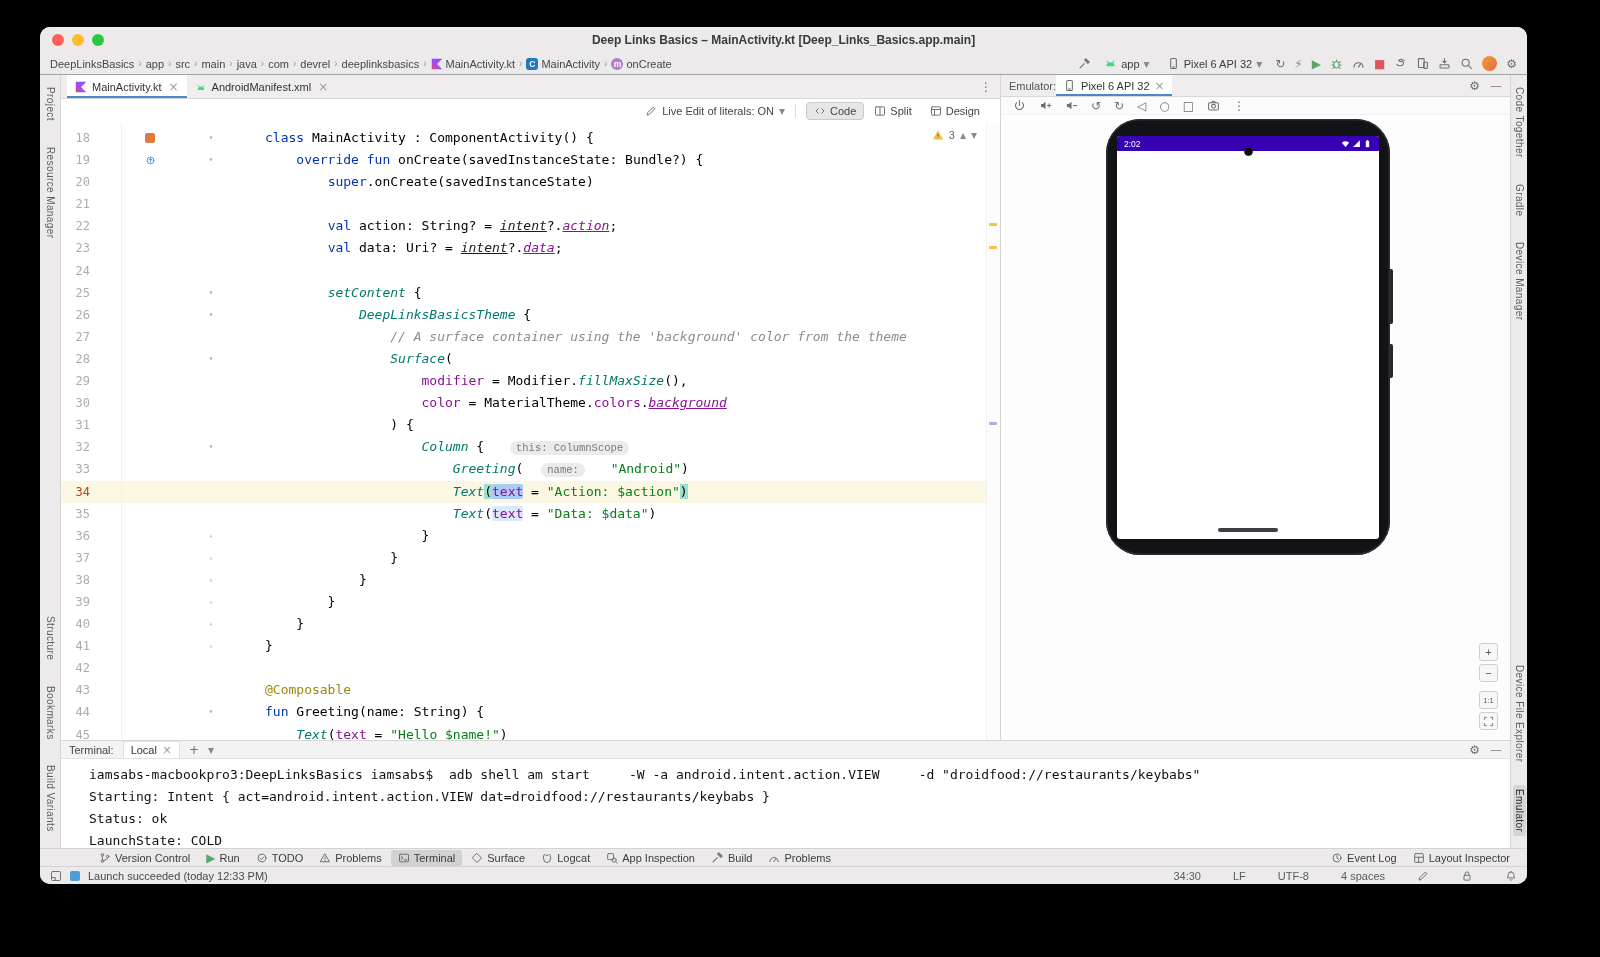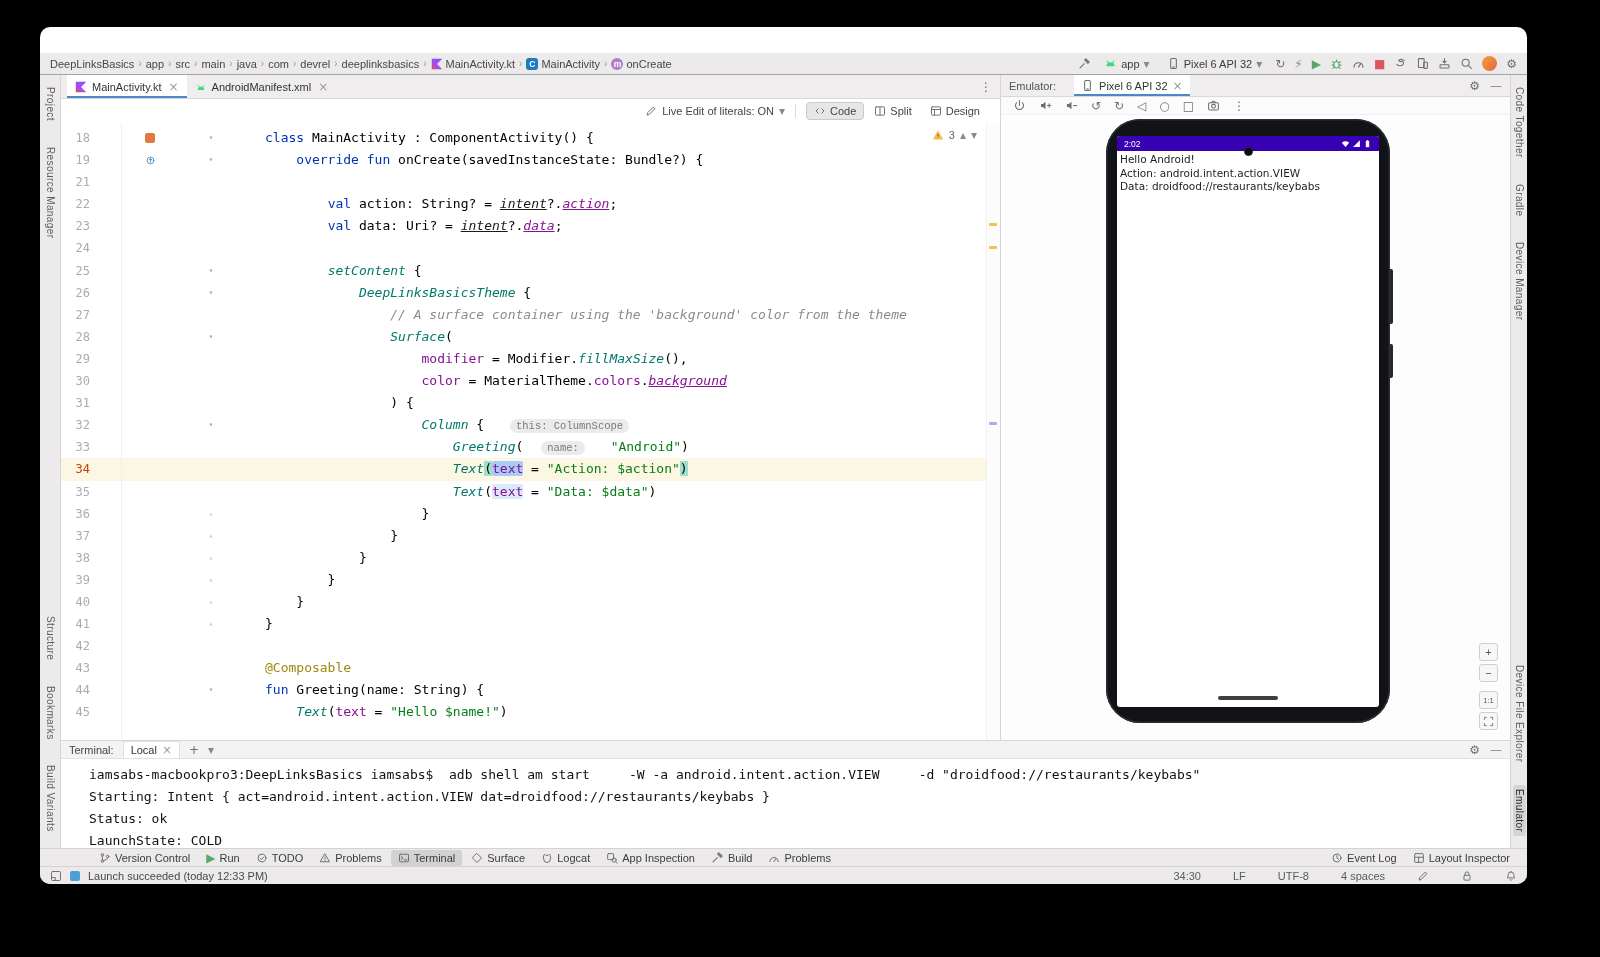--- a/index.html
+++ b/index.html
@@ -71,25 +71,25 @@
   .hb{background:#9EDFCE;}
   .inlay{font-family:Liberation Mono, monospace;font-size:10.5px;background:#EBEBEB;color:#7a7a7a;
     border-radius:8px;padding:1px 6px;margin:0 18px;}
   .stripe{position:absolute;top:0;right:0;width:14px;bottom:0;background:#FCFCFC;border-left:1px solid #F1F1F1;}
   .smark{position:absolute;right:3px;width:8px;height:3px;border-radius:1px;}
   .smark.warning{background:#F2C04C;} .smark.info{background:#BCA6E8;}
   .inspect{position:absolute;top:5px;right:18px;display:flex;align-items:center;gap:5px;
     background:rgba(255,255,255,.95);padding:1px 5px;font-size:11px;color:#666;border-radius:3px;}
   
   .emu-panel{flex:1;position:relative;background:#FDFDFD;min-width:0;}
-  .emu-header{height:22px;background:#EFEDEE;border-bottom:1px solid #D9D7D7;display:flex;align-items:center;padding:0 8px;gap:18px;font-size:11px;color:#555;}
+  .emu-header{height:22px;background:#EFEDEE;border-bottom:1px solid #D9D7D7;display:flex;align-items:center;padding:0 8px;gap:0;font-size:11px;color:#555;}
   .emu-tab{display:flex;align-items:center;gap:5px;padding:2px 7px;background:#fff;box-shadow:inset 0 -2px 0 #4A88C7;color:#333;height:100%;}
   .emu-header .hright{margin-left:auto;display:flex;gap:10px;align-items:center;}
   .emu-toolbar{height:18px;display:flex;align-items:center;gap:13px;padding:0 12px;background:#FBFBFB;border-bottom:1px solid #EFEFEF;}
-  .phone{position:absolute;left:105px;top:44px;width:284px;height:604px;background:#121317;border-radius:34px;
+  .phone{position:absolute;left:105px;top:44px;width:284px;height:436px;background:#121317;border-radius:34px;
     box-shadow:inset 0 0 0 1.5px #2c2e33;}
   .pbtn{position:absolute;right:-3px;width:3px;background:#26282c;border-radius:0 2px 2px 0;}
   .screen{position:absolute;left:11px;right:11px;top:17px;bottom:16px;background:#fff;border-radius:3px;overflow:hidden;}
   .pstatus{height:15px;background:#3700B3;color:#fff;display:flex;align-items:center;padding:0 7px;font-size:8.5px;gap:2px;}
   .pstatus .pics{margin-left:auto;display:flex;gap:2px;align-items:center;}
   .pcam{position:absolute;left:50%;top:11px;width:9px;height:9px;margin-left:-4.5px;background:#0b0b0b;border-radius:50%;border:1px solid #26262a;}
   .papp{padding:2px 3px;font-size:10.5px;color:#1d1d1d;line-height:13.5px;font-family:"DejaVu Sans",sans-serif;}
   .pnav{position:absolute;left:50%;bottom:7px;width:60px;height:4px;margin-left:-30px;background:#3C4043;border-radius:2px;}
   .zoom{position:absolute;right:12px;top:568px;display:flex;flex-direction:column;gap:3px;}
   .zbtn{width:19px;height:18px;border:1px solid #CFCFCF;background:#F7F7F7;border-radius:3px;font-size:11px;color:#555;
@@ -110,20 +110,28 @@
   .twright{margin-left:auto;display:flex;gap:2px;}
   .statusbar{position:absolute;left:0;right:0;bottom:0;height:18px;background:#ECEAEA;border-top:1px solid #D4D2D2;
     display:flex;align-items:center;padding:0 10px;font-size:11px;color:#494949;gap:8px;}
   .sbright{margin-left:auto;display:flex;gap:32px;align-items:center;color:#5c5c5c;}
 </style>
 </head>
 <body>
 
 <div class="window">
 
+  <div class="titlebar">
+    <div class="lights">
+      <span class="light red"></span>
+      <span class="light yellow"></span>
+      <span class="light green"></span>
+    </div>
+    <div class="wtitle">Deep Links Basics – MainActivity.kt [Deep_Links_Basics.app.main]</div>
+  </div>
 
   <div class="navbar">
     <div class="crumbs">
         <span class="crumb">
           <span>DeepLinksBasics</span>
         </span>
         <span class="sep">›</span>
         <span class="crumb">
           <span>app</span>
         </span>
@@ -380,20 +388,26 @@
                 <div class="cl">
                   <span class="ln">19</span>
                   <span class="lic">
                     <svg width="11" height="11" viewBox="0 0 16 16" fill="none" stroke="#4C8FBF" stroke-width="1.3" stroke-linecap="round" stroke-linejoin="round">
                       <circle cx="8" cy="8" r="5"></circle>
                       <path d="M8 10.8V5.2M6 7.2l2-2 2 2"></path>
                     </svg>
                   </span>
                   <span class="lfold">▾</span>
                   <span class="ltext"><span class="p">    </span><span class="k">override</span><span class="p"> </span><span class="k">fun</span><span class="p"> onCreate(savedInstanceState: Bundle?) {</span></span>
+                </div>
+                <div class="cl">
+                  <span class="ln">20</span>
+                  <span class="lic"></span>
+                  <span class="lfold"></span>
+                  <span class="ltext"><span class="p">        </span><span class="k">super</span><span class="p">.onCreate(savedInstanceState)</span></span>
                 </div>
                 <div class="cl">
                   <span class="ln">21</span>
                   <span class="lic"></span>
                   <span class="lfold"></span>
                   <span class="ltext"></span>
                 </div>
                 <div class="cl">
                   <span class="ln">22</span>
                   <span class="lic"></span>
@@ -651,25 +665,20 @@
                     </span>
                     <span class="ic">
                       <svg width="9" height="9" viewBox="0 0 16 16">
                         <rect x="5" y="3.5" width="6" height="11" fill="#fff"></rect>
                         <rect x="6.8" y="1.8" width="2.4" height="2" fill="#fff"></rect>
                       </svg>
                     </span>
                   </span>
               </div>
               <div class="pcam"></div>
-              <div class="papp">
-                  <div>Hello Android!</div>
-                  <div>Action: android.intent.action.VIEW</div>
-                  <div>Data: droidfood://restaurants/keybabs</div>
-                </div>
               <div class="pnav"></div>
             </div>
           </div>
 
           <div class="zoom">
               <div class="zbtn">+</div>
               <div class="zbtn">−</div>
               <div class="zbtn small">1:1</div>
               <div class="zbtn">
                 <svg width="11" height="11" viewBox="0 0 16 16" fill="none" stroke="#6e6e6e" stroke-width="1.3" stroke-linecap="round" stroke-linejoin="round">

